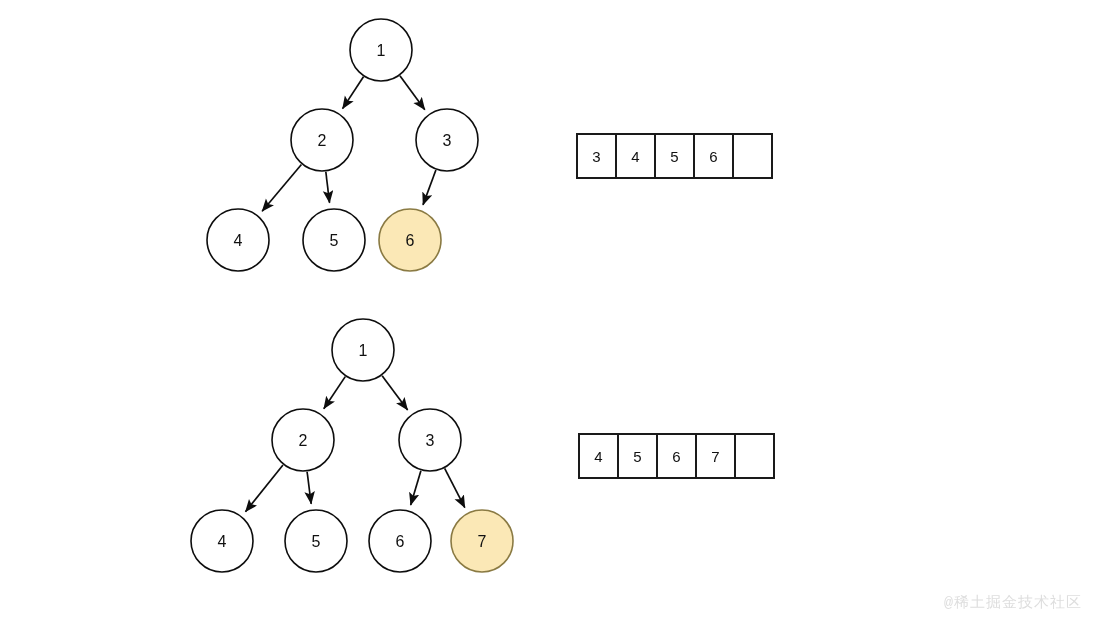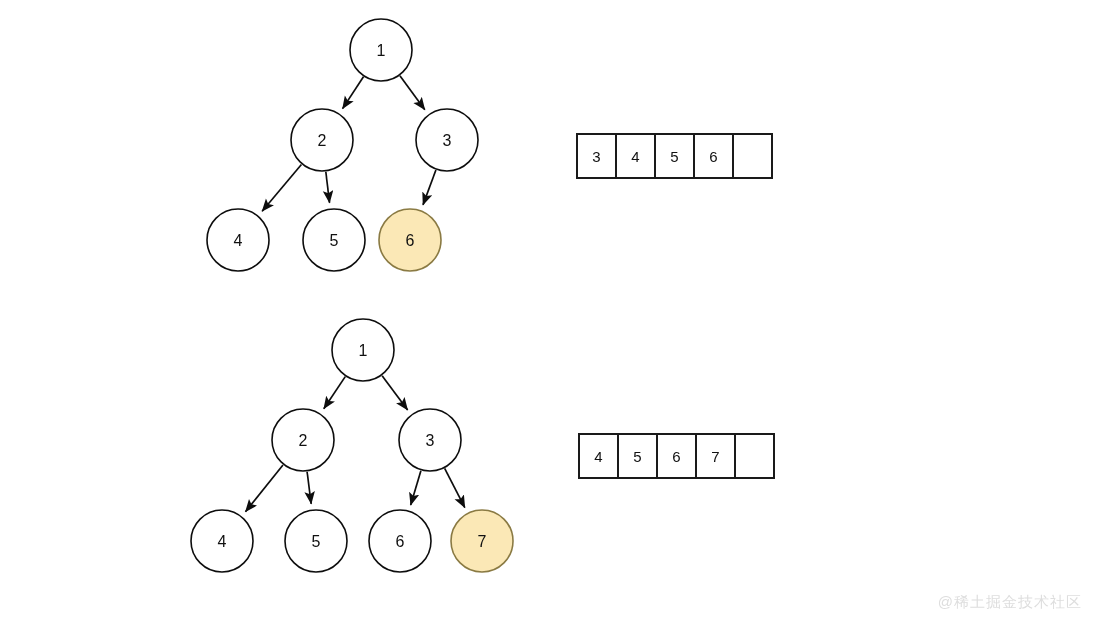--- a/index.html
+++ b/index.html
@@ -61,21 +61,21 @@
     font-family: "Liberation Sans", sans-serif;
     font-size: 15px;
     fill: #111111;
     text-anchor: middle;
     dominant-baseline: central;
   }
   .watermark {
     position: absolute;
     right: 16px;
     bottom: 16px;
-    font-family: Liberation Sans, sans-serif;
+    font-family: Liberation Mono, monospace;
     font-size: 15px;
     color: #dedede;
     letter-spacing: 1px;
     white-space: nowrap;
     user-select: none;
   }
 </style>
 </head>
 <body>
 

